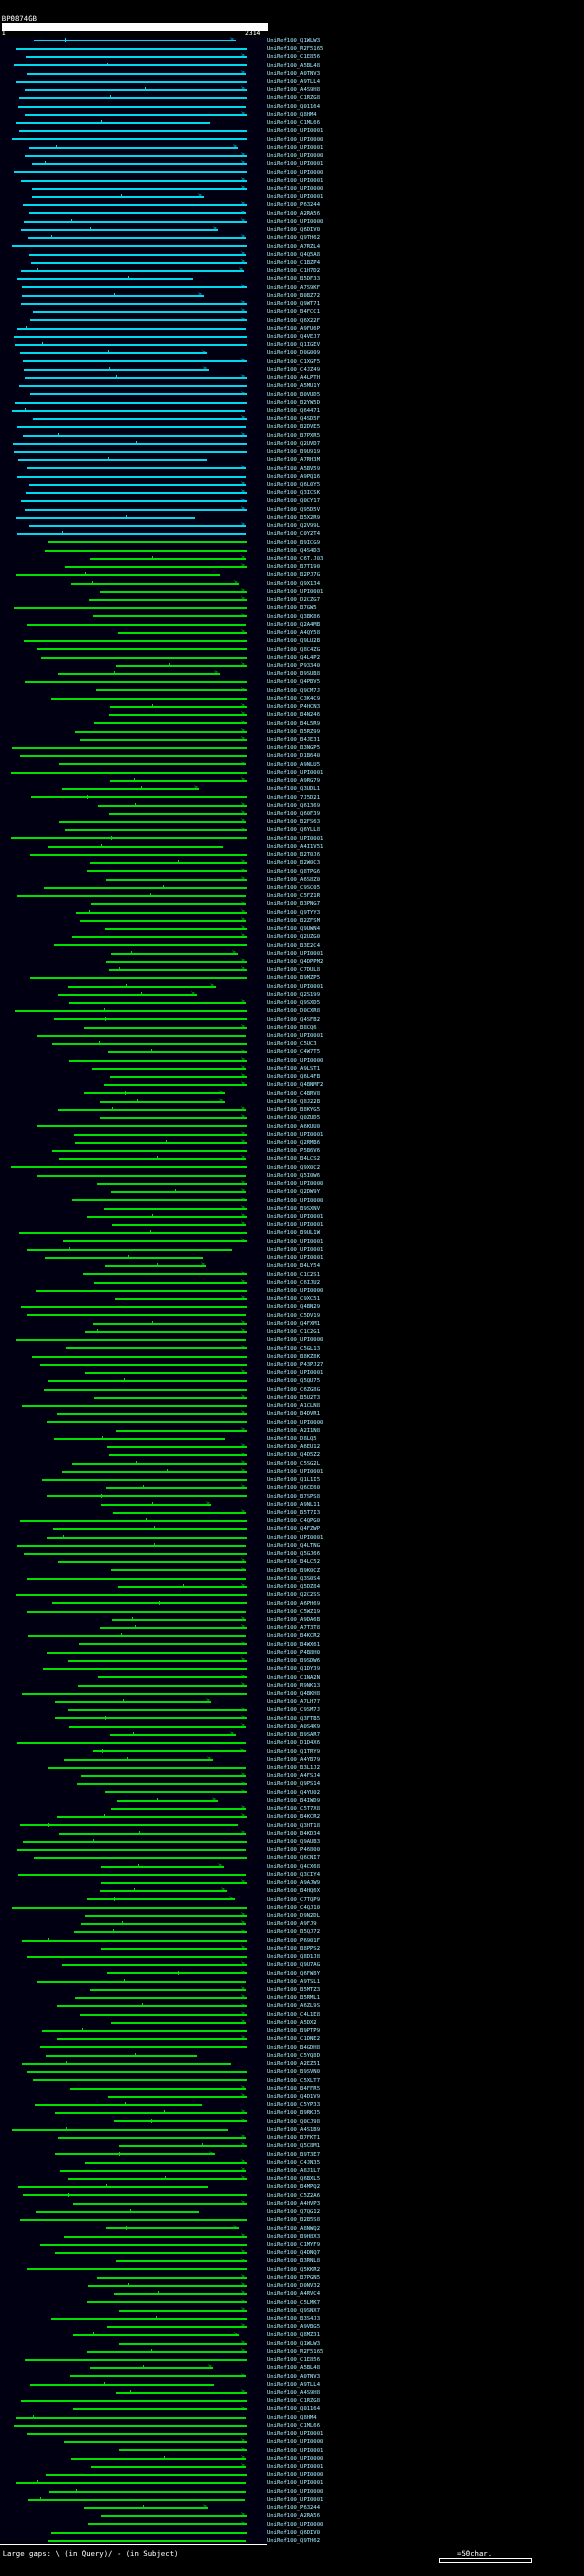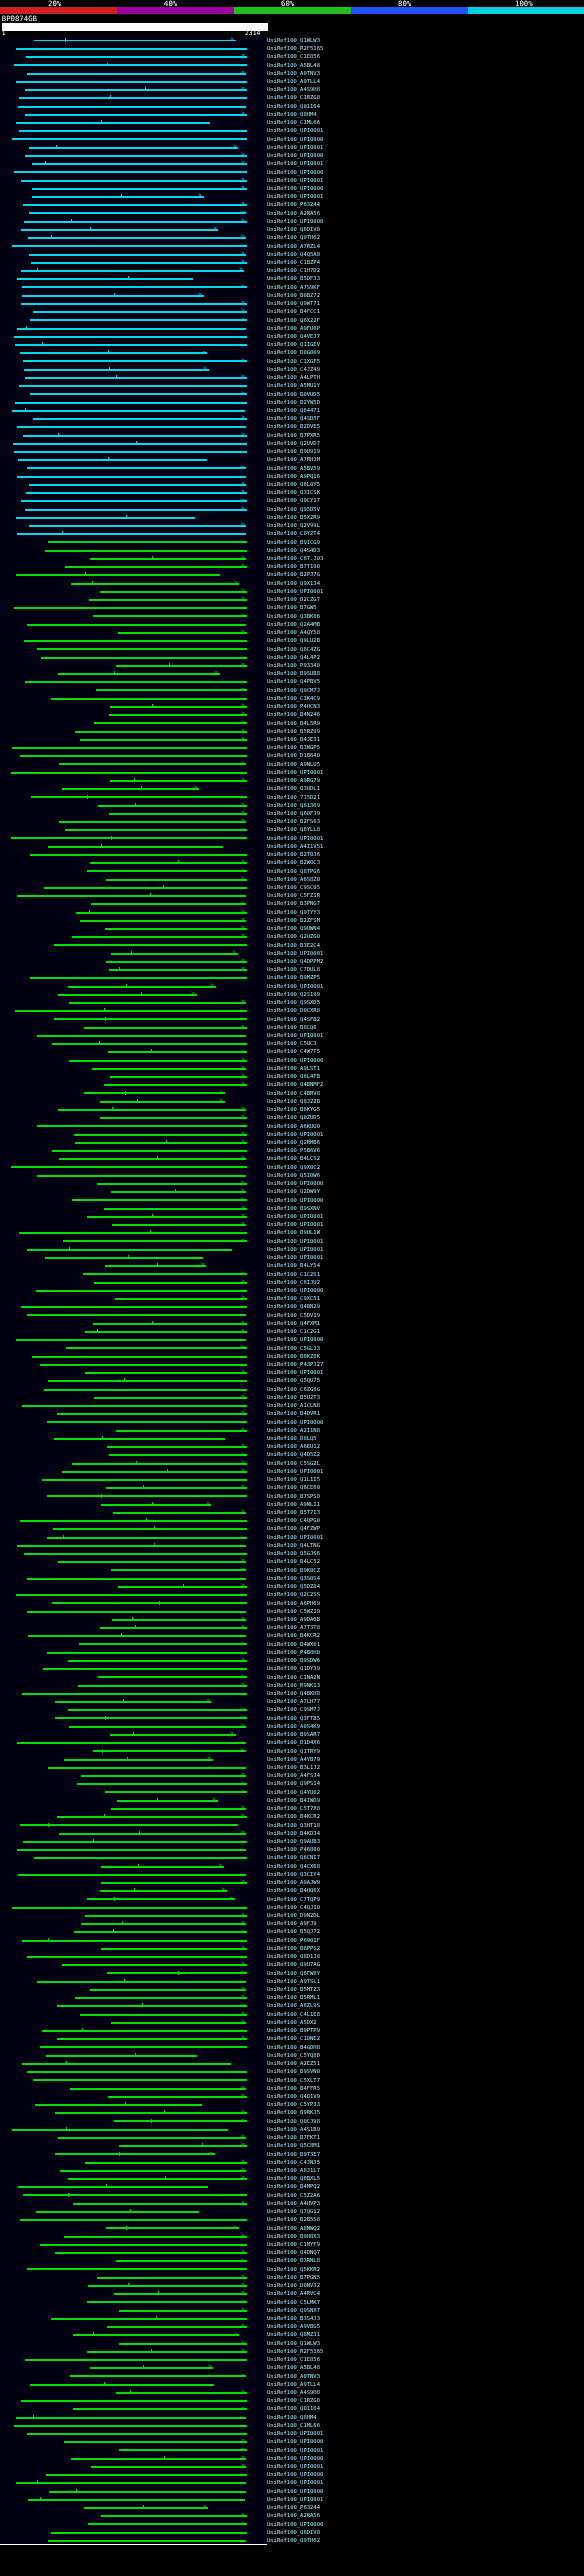--- a/index.html
+++ b/index.html
@@ -30,32 +30,20 @@
   #footer-txt{position:absolute;left:2.7px;top:3.7px;font-size:7.3px;color:#fff;}
   #footer-rule{position:absolute;left:439px;top:12.8px;width:91px;height:3.7px;border:0.9px solid #fff;}
   #footer-rule-lbl{position:absolute;left:457px;top:3.7px;font-size:7.3px;color:#fff;}
   #baseline{position:absolute;left:0;bottom:31px;width:267px;height:0.9px;background:#fff;}
 </style>
 </head>
 <body>
 
 <div id="wrap">
 
-  <div id="scale">
-      <div class="scale-seg" style="left: 0px; width: 117px; background: rgb(208, 32, 32);"></div>
-      <div class="scale-lbl" style="left: 48px;">20%</div>
-      <div class="scale-seg" style="left: 117px; width: 117px; background: rgb(160, 0, 160);"></div>
-      <div class="scale-lbl" style="left: 164px;">40%</div>
-      <div class="scale-seg" style="left: 234px; width: 117px; background: rgb(32, 192, 32);"></div>
-      <div class="scale-lbl" style="left: 281px;">60%</div>
-      <div class="scale-seg" style="left: 351px; width: 117px; background: rgb(32, 80, 255);"></div>
-      <div class="scale-lbl" style="left: 398px;">80%</div>
-      <div class="scale-seg" style="left: 468px; width: 117px; background: rgb(0, 208, 224);"></div>
-      <div class="scale-lbl" style="left: 515px;">100%</div>
-    </div>
 
   <div id="query-label">BP0874GB</div>
   <div id="query-rule"></div>
   <div id="tick-left">1</div>
   <div id="tick-right">2314</div>
 
   <div id="panel">
       <div class="hsp" style="left: 34px; width: 202px; top: 2.7px; background: rgb(0, 216, 238);"></div>
       <div class="tick" style="left: 65px; top: 0.9px; background: rgb(0, 216, 238);"></div>
       <div class="arrow" style="left: 230px; top: 0px; color: rgb(0, 216, 238);">&gt;</div>
@@ -975,14 +963,19 @@
       <div class="idrow" style="top: 2452px;">UniRef100_UPI0000</div>
       <div class="idrow" style="top: 2460px;">UniRef100_UPI0001</div>
       <div class="idrow" style="top: 2468px;">UniRef100_P63244</div>
       <div class="idrow" style="top: 2476px;">UniRef100_A2RA56</div>
       <div class="idrow" style="top: 2485px;">UniRef100_UPI0000</div>
       <div class="idrow" style="top: 2493px;">UniRef100_Q6DIV0</div>
       <div class="idrow" style="top: 2501px;">UniRef100_Q9TH62</div>
     </div>
 
   <div id="baseline"></div>
+  <div id="footer">
+    <div id="footer-txt">Large gaps: \ (in Query)/ - (in Subject)</div>
+    <div id="footer-rule"></div>
+    <div id="footer-rule-lbl">=50char.</div>
+  </div>
 </div>
 
 
 </body></html>

